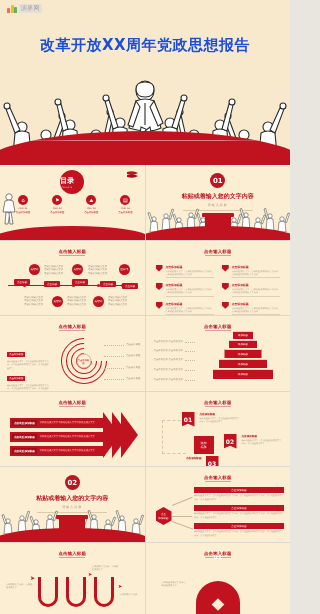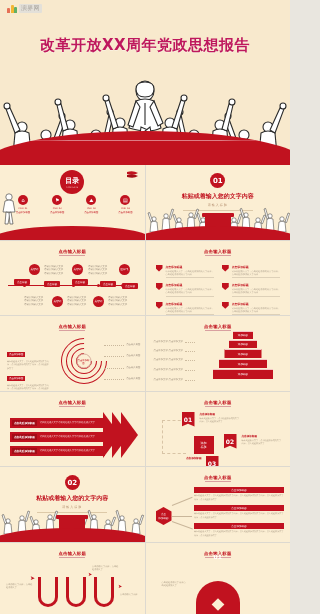--- a/index.html
+++ b/index.html
@@ -22,21 +22,21 @@
   }
   .logo-mark { width: 10px; height: 9px; position: relative; }
   .logo-mark i { position:absolute; bottom:0; width:3px; border-radius:1px 1px 0 0; display:block;}
   .lm1{left:0;height:5px;background:#e04a2f;}
   .lm2{left:3.5px;height:8px;background:#f0a500;}
   .lm3{left:7px;height:6px;background:#2f9e44;}
   .logo-text { font-size: 6px; color:#8a8a8a; letter-spacing:.3px; background:#ddd; padding:0 2px; border-radius:1px;}
 
   .hero-title {
     position: absolute; top: 36px; left: 0; right: 0; text-align: center;
-    font-size: 15px; font-weight: bold; color: #be185d; letter-spacing: .5px;
+    font-size: 15px; font-weight: bold; color: #1d4ed8; letter-spacing: .5px;
     text-shadow: 0 1px 0 rgba(255,255,255,.35);
   }
   .crowd { position:absolute; left:0; right:0; bottom:0; height:100px; }
   .stage {
     position:absolute; left:-6%; bottom:0; width:112%; height:34px;
     background:#c1121f; border-radius:50% 50% 0 0 / 100% 100% 0 0;
   }
   .stage:after{
     content:''; position:absolute; left:8%; right:8%; top:9px; height:1px;
     background:rgba(255,255,255,.45); border-radius:50%;
@@ -243,21 +243,21 @@
           </g>
         </g>
       </svg>
       <div class="stage"></div>
     </div>
   </div>
 
   <div class="grid">
 
     <div class="thumb">
-      <div style="position:absolute;left:50%;top:5px;transform:translateX(-50%);width:24px;height:24px;border-radius:50%;background:#c1121f;display:flex;flex-direction:column;align-items:center;justify-content:center;">
+      <div style="position:absolute;left:50%;top:5px;transform:translateX(-50%);width:24px;height:24px;border-radius:50%;background:#c1121f;display:flex;flex-direction:column;align-items:flex-start;justify-content:center;">
         <span style="color:#fff;font-size:7px;font-weight:bold">目录</span>
         <span style="color:#f3b6b6;font-size:2.2px">CONTENTS</span>
       </div>
       <div style="position:absolute;right:6px;top:3px;width:13px;height:13px">
         <svg width="13" height="13" viewBox="0 0 13 13">
             <path d="M1 2 q6 -2 11 1 q-4 3 -11 1z" fill="#c1121f"></path>
             <path d="M1 5 q6 -2 11 1 q-4 3 -11 1z" fill="#a30d17"></path>
           </svg>
       </div>
       <div style="position:absolute;left:10px;right:6px;top:30px;display:flex;justify-content:space-between;">

